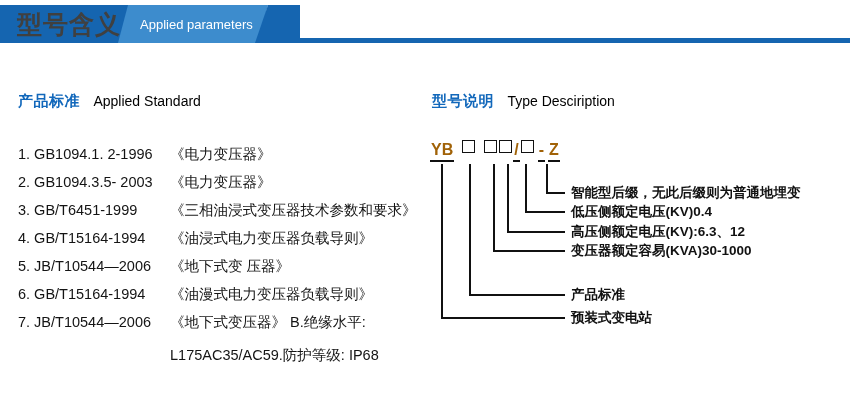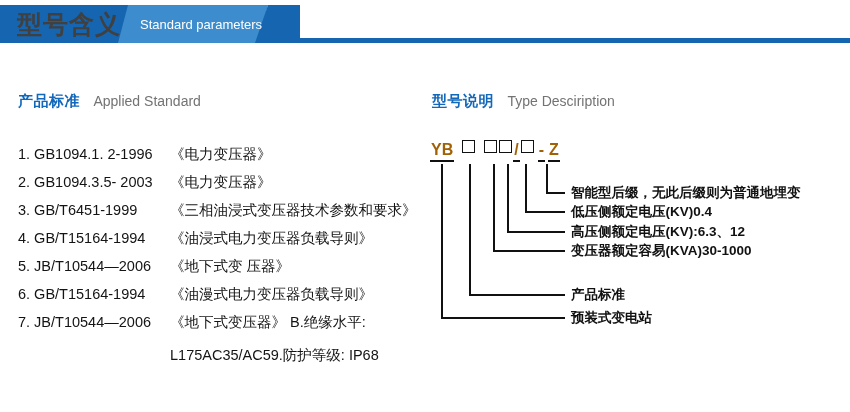--- a/index.html
+++ b/index.html
@@ -87,21 +87,21 @@
     line-height: 26px;
   }
   .sec-head .cn {
     font-size: 15px;
     font-weight: bold;
     color: #1268bb;
     letter-spacing: 0.5px;
   }
   .sec-head .en {
     font-size: 14px;
-    color: #737373;
+    color: #000000;
     margin-left: 9px;
   }
   #head-left  { left: 18px;  top: 88px; }
   #head-right { left: 432px; top: 88px; }
 
   
   .std-list {
     position: absolute;
     left: 18px;
     top: 145px;
@@ -187,21 +187,21 @@
 </style>
 </head>
 <body>
 
 <div class="banner">
   <div class="banner-dark"></div>
   <div class="banner-light"></div>
   <div class="banner-tail"></div>
   <div class="banner-rule"></div>
   <div class="banner-cn">型号含义</div>
-  <div class="banner-en">Standard parameters</div>
+  <div class="banner-en">Applied parameters</div>
 </div>
 
 <div class="sec-head" id="head-left">
   <span class="cn">产品标准</span>
   <span class="en">Applied Standard</span>
 </div>
 
 <div class="std-list">
   <div class="std-row">
     <span class="std-code">1. GB1094.1. 2-1996</span>

